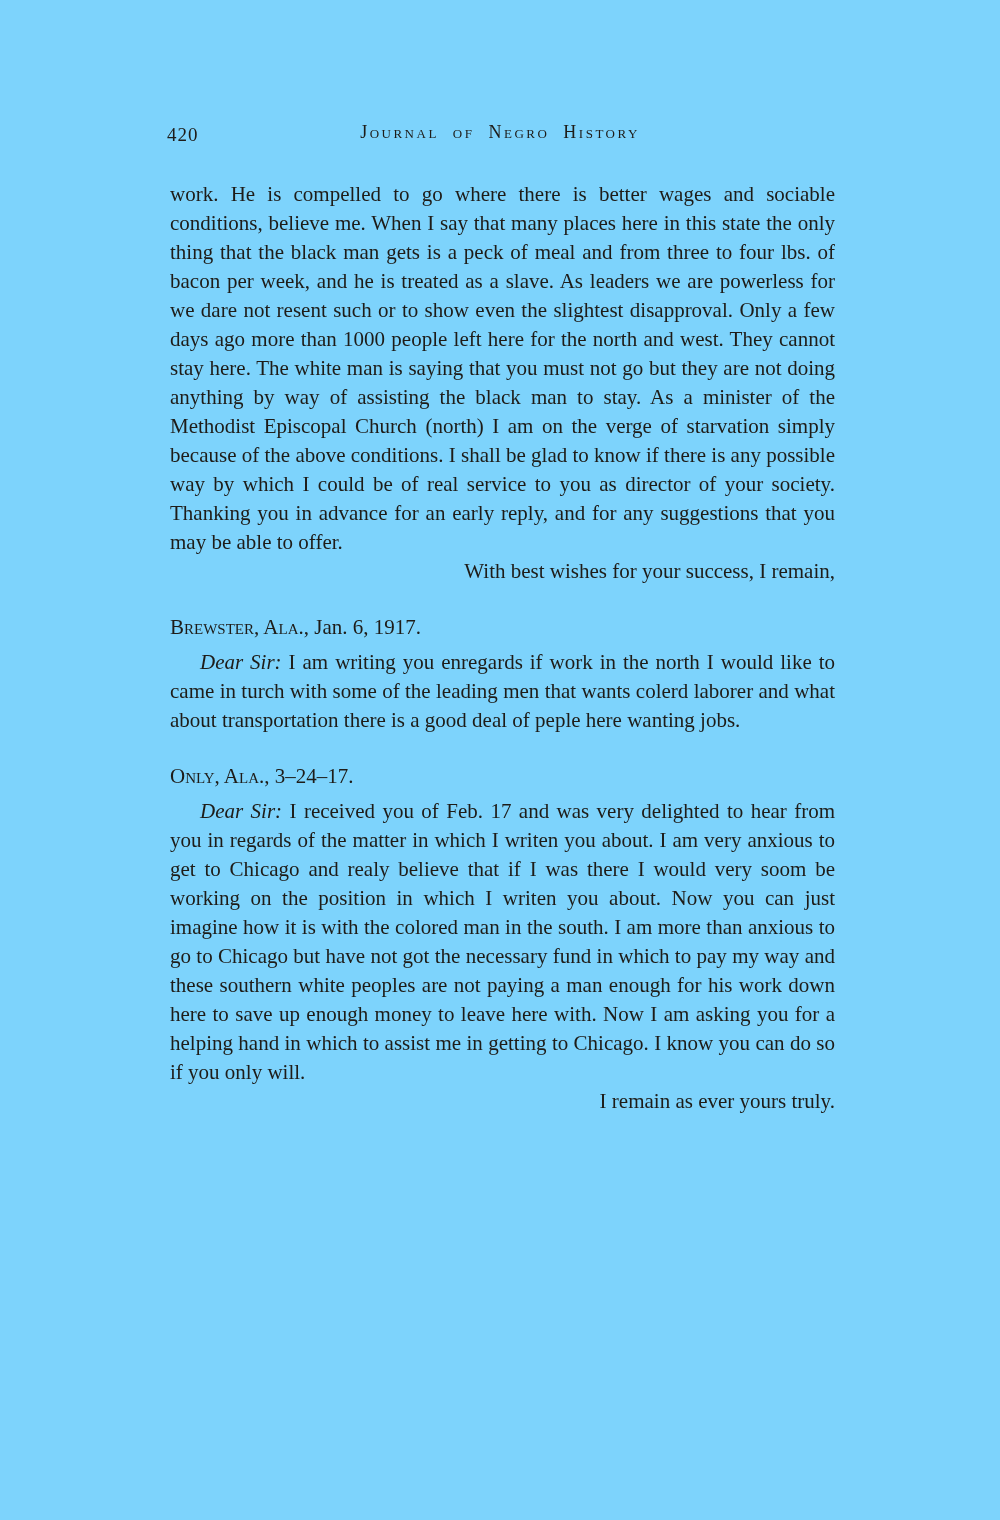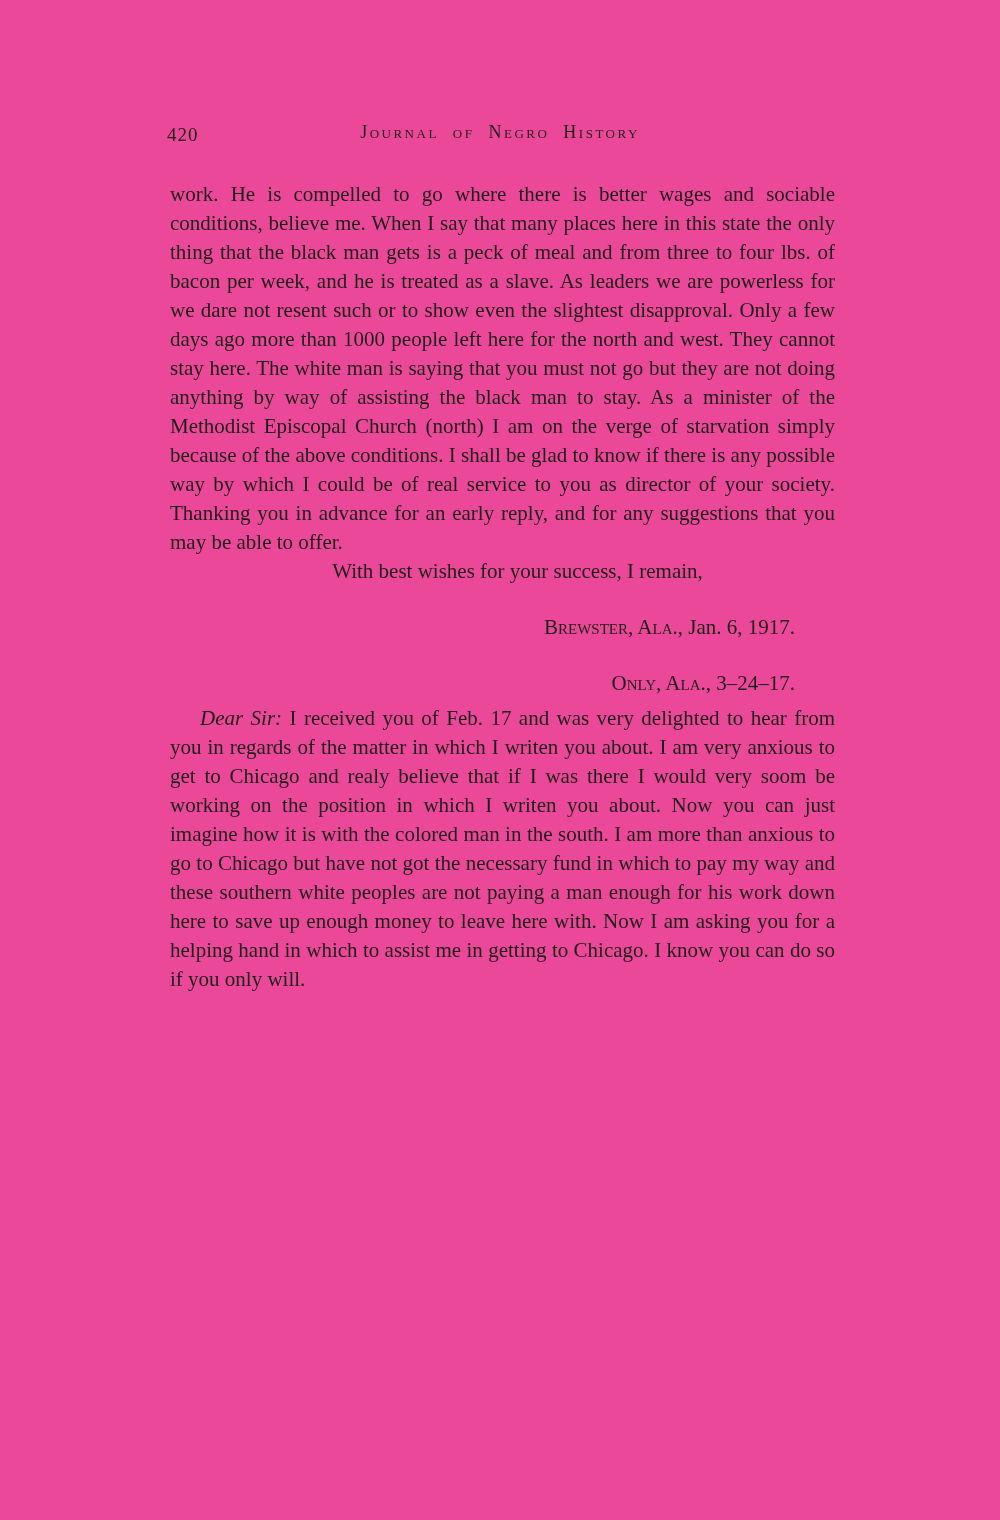--- a/index.html
+++ b/index.html
@@ -6,21 +6,21 @@
   html, body { background: #e8e5df; }
   body {
     width: 1000px;
     height: 1520px;
     font-family: "Liberation Serif", "DejaVu Serif", serif;
   }
   .page {
     position: relative;
     width: 1000px;
     height: 1520px;
-    background: #ec4899;
+    background: #7dd3fc;
     color: #1e1c18;
     overflow: hidden;
   }
   .page-header {
     position: relative;
     padding-top: 122px;
     height: 150px;
   }
   .page-number {
     position: absolute;
@@ -37,24 +37,23 @@
     letter-spacing: 2.5px;
     word-spacing: 7px;
   }
   .page-body {
     padding: 30px 165px 0 170px;
     font-size: 21px;
     line-height: 29px;
     text-align: justify;
   }
   .para { text-align: justify; }
-  .line { text-align: center; }
+  .line { text-align: right; }
   .indent { text-indent: 30px; }
   .dateline {
-    text-align: right;
     padding-right: 40px;
     margin-top: 27px;
     margin-bottom: 6px;
     text-indent: 0;
   }
   .smallcaps { font-variant: small-caps; }
   .salutation { font-style: italic; }
 </style>
 </head>
 <body>
@@ -68,21 +67,23 @@
 
   <main class="page-body">
 
     <p class="para">work. He is compelled to go where there is better wages and sociable conditions, believe me. When I say that many places here in this state the only thing that the black man gets is a peck of meal and from three to four lbs. of bacon per week, and he is treated as a slave. As leaders we are powerless for we dare not resent such or to show even the slightest disapproval. Only a few days ago more than 1000 people left here for the north and west. They cannot stay here. The white man is saying that you must not go but they are not doing anything by way of assisting the black man to stay. As a minister of the Methodist Episcopal Church (north) I am on the verge of starvation simply because of the above conditions. I shall be glad to know if there is any possible way by which I could be of real service to you as director of your society. Thanking you in advance for an early reply, and for any suggestions that you may be able to offer.</p>
 
     <p class="line indent">With best wishes for your success, I remain,</p>
 
 
     <p class="dateline"><span class="smallcaps">Brewster, Ala.,</span> <span>Jan. 6, 1917.</span></p>
 
+    <p class="para indent"><em class="salutation">Dear Sir:</em> <span>I am writing you enregards if work in the north I would like to came in turch with some of the leading men that wants colerd laborer and what about transportation there is a good deal of peple here wanting jobs.</span></p>
 
     <p class="dateline"><span class="smallcaps">Only, Ala.,</span> <span>3–24–17.</span></p>
 
     <p class="para indent"><em class="salutation">Dear Sir:</em> <span>I received you of Feb. 17 and was very delighted to hear from you in regards of the matter in which I writen you about. I am very anxious to get to Chicago and realy believe that if I was there I would very soom be working on the position in which I writen you about. Now you can just imagine how it is with the colored man in the south. I am more than anxious to go to Chicago but have not got the necessary fund in which to pay my way and these southern white peoples are not paying a man enough for his work down here to save up enough money to leave here with. Now I am asking you for a helping hand in which to assist me in getting to Chicago. I know you can do so if you only will.</span></p>
 
 
+    <p class="line indent">I remain as ever yours truly.</p>
 
   </main>
 </div>
 
 </body></html>

